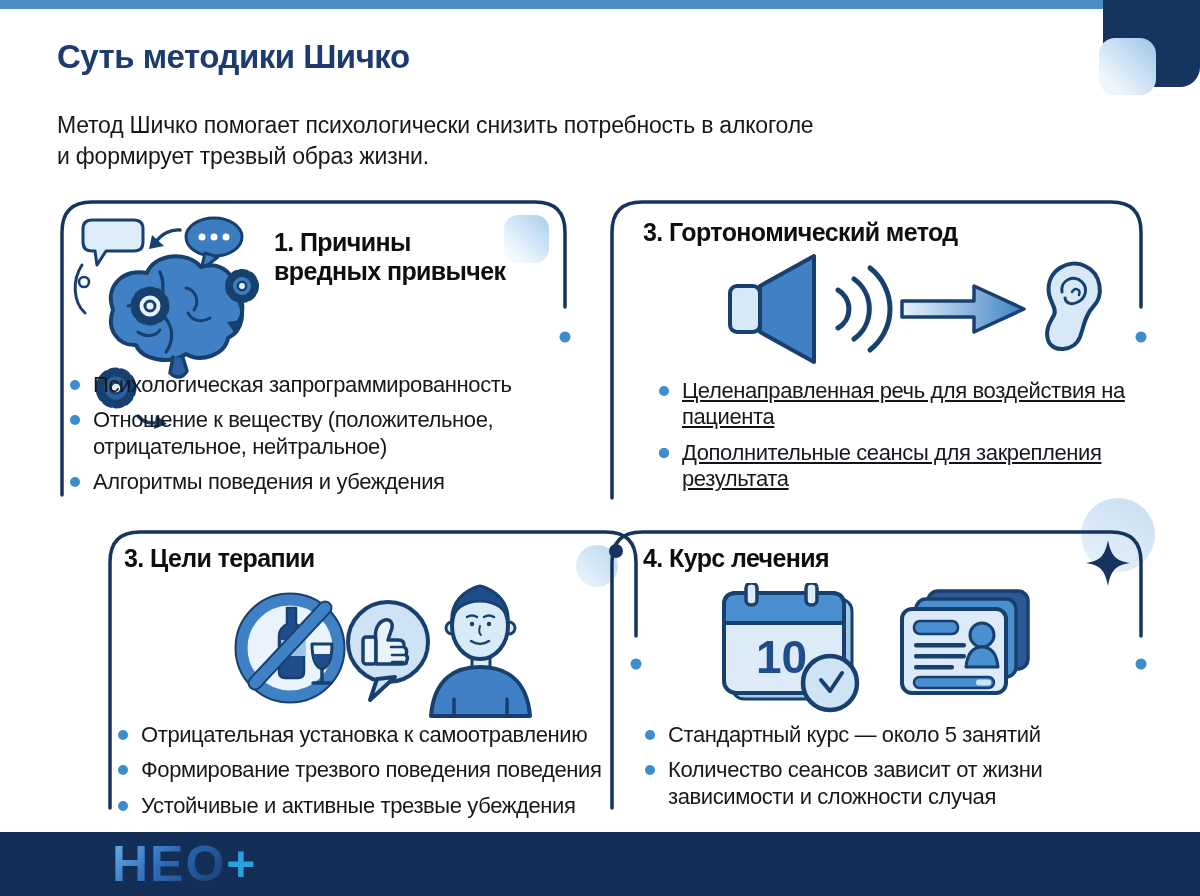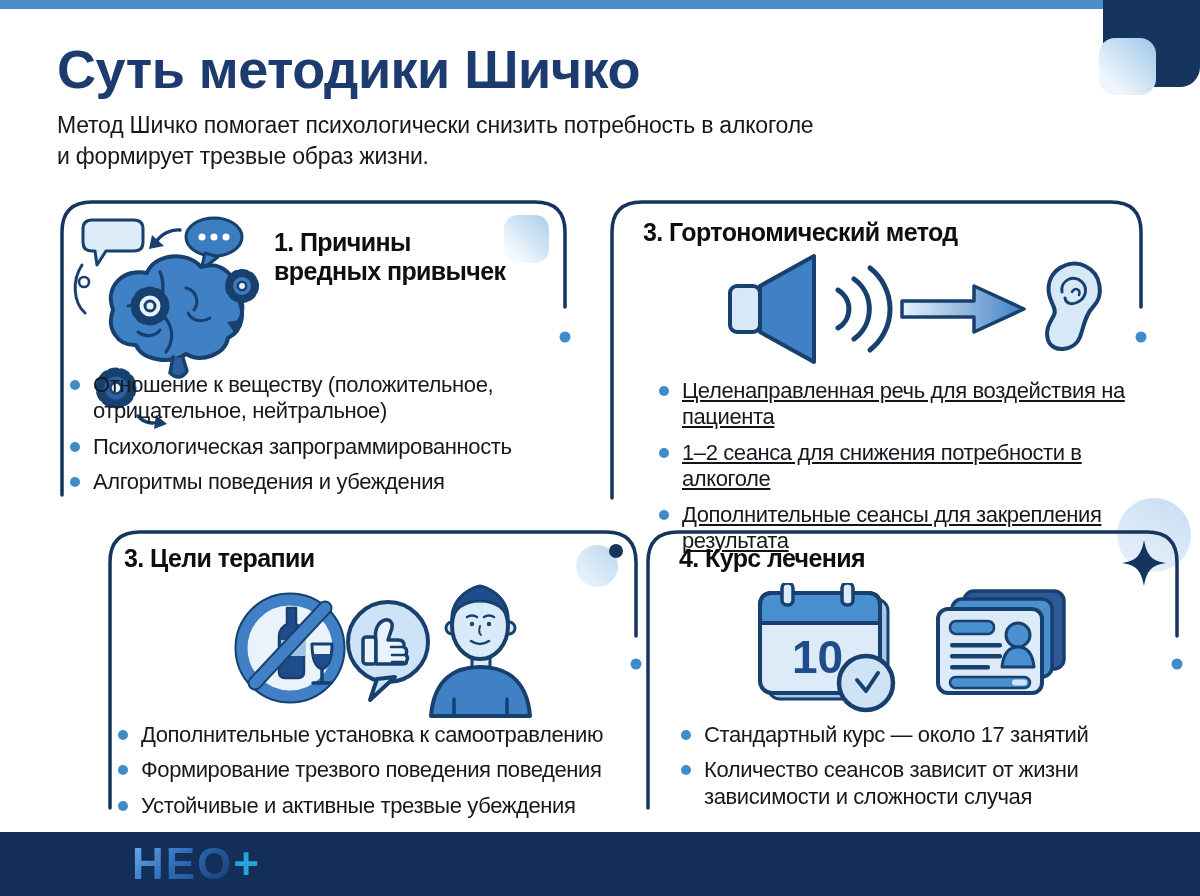--- a/index.html
+++ b/index.html
@@ -9,60 +9,60 @@
     overflow:hidden; font-family:"Liberation Sans","DejaVu Sans",sans-serif;
     color:#101418;
   }
   
   .top-bar { position:absolute; top:0; left:0; width:1200px; height:9px; background:#4a8ec8; }
   .corner-blob { position:absolute; top:0; right:0; width:97px; height:87px; background:#16355e;
     border-radius:0 0 20px 38px; }
   .corner-square { position:absolute; top:38px; right:44px; width:57px; height:57px; border-radius:16px;
     background:linear-gradient(225deg,#9dc6e9 0%,#eff6fc 80%); }
   
-  .page-title { position:absolute; left:57px; top:38px; font-size:54px; font-weight:800;
+  .page-title { position:absolute; left:57px; top:38px; font-size:33px; font-weight:800;
     letter-spacing:-0.5px; color:#1d3b6e; }
   .page-subtitle { position:absolute; left:57px; top:110px; font-size:23px; line-height:1.33;
     color:#14181c; letter-spacing:-0.2px; }
   
   .card { position:absolute; }
   .card-border { position:absolute; left:0; top:0; overflow:visible; }
   .card-title { position:absolute; font-size:25px; font-weight:800; color:#0c0e11;
     letter-spacing:-0.6px; line-height:1.16; }
   .bullets { position:absolute; list-style:none; }
   .bullets li { position:relative; padding-left:25px; margin-bottom:9px; font-size:22px;
     line-height:1.2; letter-spacing:-0.4px; color:#15181c; }
   .dot { position:absolute; left:2px; top:8px; width:10px; height:10px; border-radius:50%;
     background:#3f8ccb; }
   .badge-sq { position:absolute; border-radius:14px;
     background:linear-gradient(225deg,#a9cded 0%,#f3f9fd 80%); }
   .deco-circle { position:absolute; border-radius:50%; }
   .deco-dot { position:absolute; border-radius:50%; background:#16355e; }
   .icon-box { position:absolute; }
   
   .footer-bar { position:absolute; left:0; bottom:0; width:1200px; height:64px; background:#132f58; }
-  .logo { position:absolute; left:132px; top:2px; font-size:44px; font-weight:800; letter-spacing:2px;
+  .logo { position:absolute; left:112px; top:2px; font-size:50px; font-weight:800; letter-spacing:2px;
     line-height:60px; }
   .logo .neo { background:linear-gradient(135deg,#6fb3ef 0%,#2e6cb8 45%,#16396c 100%);
     -webkit-background-clip:text; background-clip:text; color:transparent; }
   .logo .plus { color:#29a1de; font-weight:800; }
 </style>
 </head>
 <body>
 
 <div class="canvas">
 
   <div class="top-bar"></div>
   <div class="corner-blob"></div>
   <div class="corner-square"></div>
 
   <h1 class="page-title">Суть методики Шичко</h1>
   <div class="page-subtitle">
     <div>Метод Шичко помогает психологически снизить потребность в алкоголе</div>
-    <div>и формирует трезвые образ жизни.</div>
+    <div>и формирует трезвый образ жизни.</div>
   </div>
 
   <div class="card" style="left:60px; top:200px; width:507px; height:312px;">
     <div class="badge-sq" style="right:18px; top:15px; width:45px; height:48px;"></div>
     <svg class="card-border" width="507" height="312" viewBox="0 0 507 312">
       <path d="M2,295 L2,32 Q2,2 32,2 L475,2 Q505,2 505,32 L505,107" fill="none" stroke="#16355e" stroke-width="3.5" stroke-linecap="round"></path>
       <circle cx="505" cy="137" r="5.5" fill="#3f8ccb"></circle>
     </svg>
     <div class="icon-box" style="left:8px; top:10px; width:215px; height:268px;">
       <svg width="215" height="268" viewBox="0 0 215 268">
@@ -95,22 +95,22 @@
           <polygon points="84,25 81,39 96,36" fill="#17406f" stroke="none"></polygon>
           <path d="M174,92 A24,24 0 0 1 166,116" fill="none" stroke-width="3.4"></path>
           <polygon points="159,112 168,125 173,110" fill="#17406f" stroke="none"></polygon>
           <path d="M70,206 A18,18 0 0 0 90,212" fill="none" stroke-width="3.4"></path>
           <polygon points="88,205 99,214 86,219" fill="#17406f" stroke="none"></polygon>
         </g>
       </svg>
     </div>
     <div class="card-title" style="left:214px; top:28px; width:235px;">1. Причины вредных привычек</div>
     <ul class="bullets" style="left:8px; top:172px; width:495px;">
+      <li><span class="dot"></span><span>Психологическая запрограммированность</span></li>
       <li><span class="dot"></span><span>Отношение к веществу (положительное, отрицательное, нейтральное)</span></li>
-      <li><span class="dot"></span><span>Психологическая запрограммированность</span></li>
       <li><span class="dot"></span><span>Алгоритмы поведения и убеждения</span></li>
     </ul>
   </div>
 
   <div class="card" style="left:610px; top:200px; width:533px; height:312px;">
     <svg class="card-border" width="533" height="312" viewBox="0 0 533 312">
       <path d="M2,298 L2,32 Q2,2 32,2 L501,2 Q531,2 531,32 L531,107" fill="none" stroke="#16355e" stroke-width="3.5" stroke-linecap="round"></path>
       <circle cx="531" cy="137" r="5.5" fill="#3f8ccb"></circle>
     </svg>
     <div class="card-title" style="left:33px; top:18px; width:480px;">3. Гортономический метод</div>
@@ -132,21 +132,21 @@
           </g>
           <polygon points="180,49 252,49 252,34 302,57 252,80 252,65 180,65" fill="url(#agrad)" stroke-width="3.5"></polygon>
           <path d="M327,42 C323,18 348,6 363,14 C380,22 382,44 371,55 C363,63 362,74 358,85 C352,100 330,101 326,88 C323,78 328,70 332,63 C335,57 329,52 327,42 Z" fill="#d7e8f7" stroke-width="4"></path>
           <path d="M340,40 C338,28 352,22 360,30 C366,36 364,46 356,50 C350,53 344,52 343,46" fill="none" stroke-width="3"></path>
           <path d="M350,40 C353,35 359,37 357,43" fill="none" stroke-width="2.5"></path>
         </g>
       </svg>
     </div>
     <ul class="bullets" style="left:47px; top:178px; width:498px;text-decoration:underline;">
       <li><span class="dot"></span><span>Целенаправленная речь для воздействия на пациента</span></li>
-      <li><span class="dot"></span><span>1–2 сеанса для снижения потребности в алкоголе</span></li>
+      <li><span class="dot"></span></li>
       <li><span class="dot"></span><span>Дополнительные сеансы для закрепления результата</span></li>
     </ul>
   </div>
 
   <div class="card" style="left:60px; top:530px; width:530px; height:292px;margin-left:48px;">
     <div class="deco-circle" style="left:468px; top:15px; width:42px; height:42px; background:linear-gradient(225deg,#bcd8f0,#eef6fc);"></div>
     <div class="deco-dot" style="left:501px; top:14px; width:14px; height:14px;"></div>
     <svg class="card-border" width="530" height="292" viewBox="0 0 530 292">
       <path d="M2,278 L2,32 Q2,2 32,2 L498,2 Q528,2 528,32 L528,106" fill="none" stroke="#16355e" stroke-width="3.5" stroke-linecap="round"></path>
       <circle cx="528" cy="134" r="5.5" fill="#3f8ccb"></circle>
@@ -184,27 +184,27 @@
             <circle cx="261" cy="44" r="2.2" fill="#17406f" stroke="none"></circle>
             <path d="M252,46 Q250,53 253,55" fill="none" stroke-width="2"></path>
             <path d="M243,61 Q252,67 261,61" fill="none" stroke-width="2.5"></path>
             <path d="M203,136 C206,98 228,87 252,87 C276,87 299,98 302,136 Z" fill="#3f81c4" stroke-width="4"></path>
             <path d="M226,119 V136 M279,119 V136" fill="none" stroke-width="3.5"></path>
           </g>
         </g>
       </svg>
     </div>
     <ul class="bullets" style="left:8px; top:192px; width:552px;">
-      <li><span class="dot"></span><span>Дополнительные установка к самоотравлению</span></li>
+      <li><span class="dot"></span><span>Отрицательная установка к самоотравлению</span></li>
       <li><span class="dot"></span><span>Формирование трезвого поведения поведения</span></li>
       <li><span class="dot"></span><span>Устойчивые и активные трезвые убеждения</span></li>
     </ul>
   </div>
 
-  <div class="card" style="left:610px; top:530px; width:533px; height:292px;margin-left:36px;">
+  <div class="card" style="left:610px; top:530px; width:533px; height:292px;">
     <div class="deco-circle" style="left:471px; top:-32px; width:74px; height:74px; background:linear-gradient(210deg,#c7ddf2,#e9f3fb);"></div>
     <svg class="card-border" width="533" height="292" viewBox="0 0 533 292" style="overflow:visible;">
       <path d="M2,278 L2,32 Q2,2 32,2 L501,2 Q531,2 531,32 L531,106" fill="none" stroke="#16355e" stroke-width="3.5" stroke-linecap="round"></path>
       <circle cx="531" cy="134" r="5.5" fill="#3f8ccb"></circle>
       <path d="M498,10 C501,26 506,31 520,33 C506,35 501,40 498,56 C495,40 490,35 476,33 C490,31 495,26 498,10 Z" fill="#16355e"></path>
     </svg>
     <div class="card-title" style="left:33px; top:14px; width:420px;">4. Курс лечения</div>
     <div class="icon-box" style="left:108px; top:53px; width:320px; height:137px;">
       <svg width="320" height="137" viewBox="0 0 320 137">
         <g stroke="#17406f" stroke-linecap="round" stroke-linejoin="round">
@@ -228,21 +228,21 @@
             <rect x="196" y="82" width="40" height="4.5" rx="2" fill="#17406f" stroke="none"></rect>
             <circle cx="264" cy="52" r="12" fill="#4a8fd0" stroke-width="3"></circle>
             <path d="M248,84 Q250,64 264,64 Q278,64 280,84 Z" fill="#4a8fd0" stroke-width="3"></path>
             <rect x="196" y="94" width="80" height="11" rx="5.5" fill="#4a8fd0" stroke-width="2.5"></rect>
             <rect x="258" y="96.5" width="15" height="6" rx="3" fill="#cfe3f6" stroke="none"></rect>
           </g>
         </g>
       </svg>
     </div>
     <ul class="bullets" style="left:33px; top:192px; width:490px;">
-      <li><span class="dot"></span><span>Стандартный курс — около 17 занятий</span></li>
+      <li><span class="dot"></span><span>Стандартный курс — около 5 занятий</span></li>
       <li><span class="dot"></span><span>Количество сеансов зависит от жизни зависимости и сложности случая</span></li>
     </ul>
   </div>
 
   <div class="footer-bar">
     <div class="logo">
       <span class="neo">НЕО</span><span class="plus">+</span>
     </div>
   </div>
 

